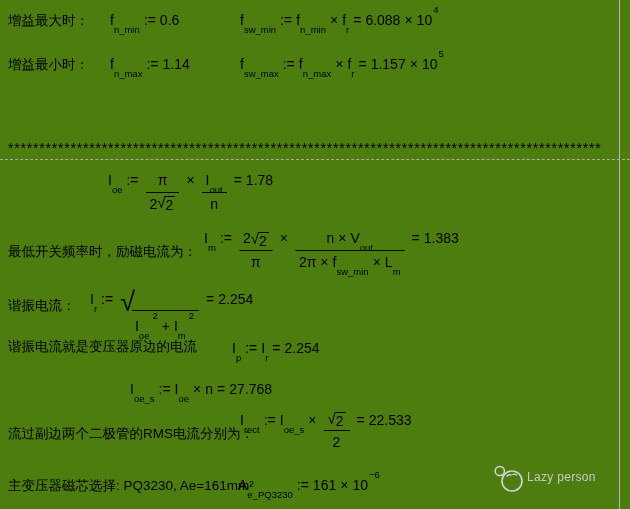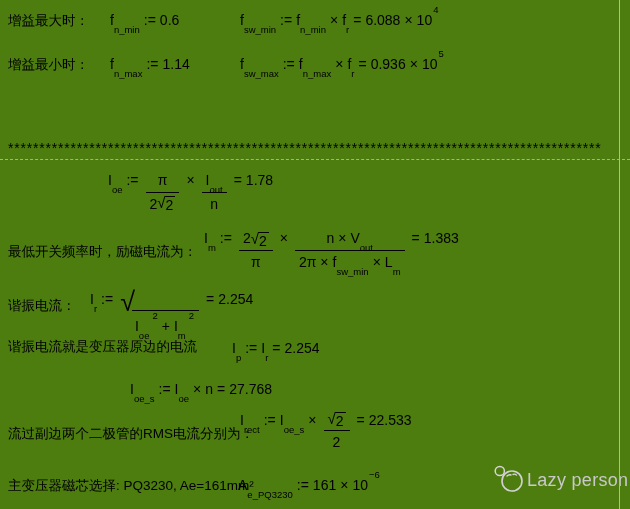--- a/index.html
+++ b/index.html
@@ -19,21 +19,21 @@
   .frac{display:inline-flex;flex-direction:column;align-items:stretch;text-align:center;margin:0 3px;}
   .fnum{display:flex;justify-content:center;align-items:flex-end;padding:0 4px 2px;}
   .fden{display:flex;justify-content:center;align-items:flex-start;border-top:1px solid #000;padding:2px 4px 0;}
   .sq{display:inline-flex;align-items:flex-start;}
   .rs{font-size:15px;line-height:15px;}
   .rb{display:inline-block;border-top:1px solid #000;line-height:14px;padding:1px 2px 0 1px;
       margin-left:-1px;margin-top:1px;}
   .sqbig{display:inline-flex;align-items:flex-start;margin:0 3px;}
   .rsbig{font-size:27px;line-height:24px;margin-right:-3px;}
   .rbbig{display:inline-flex;align-items:center;border-top:1px solid #000;padding:6px 5px 1px 3px;margin-top:20px;}
-  .watermark-text{position:absolute;font-size:18px;color:#c9c9c9;letter-spacing:0.3px;white-space:nowrap;}
+  .watermark-text{position:absolute;font-size:12px;color:#c9c9c9;letter-spacing:0.3px;white-space:nowrap;}
   .watermark-icon{position:absolute;}
 </style>
 </head>
 <body>
 
 <div class="page">
 
   <div class="lbl" style="left:8px;top:12px">增益最大时：</div>
   <div class="math" style="left:110px;top:11px">
     <span class="tok"><span>f</span><sub>n_min</sub></span>
@@ -58,21 +58,21 @@
     <span class="op">:=</span>
     <span class="tok">1.14</span>
   </div>
   <div class="math" style="left:240px;top:55px">
     <span class="tok"><span>f</span><sub>sw_max</sub></span>
     <span class="op">:=</span>
     <span class="tok"><span>f</span><sub>n_max</sub></span>
     <span class="op">×</span>
     <span class="tok"><span>f</span><sub>r</sub></span>
     <span class="op">=</span>
-    <span class="tok">0.936</span>
+    <span class="tok">1.157</span>
     <span class="op">×</span>
     <span class="tok"><span>10</span><sup>5</sup></span>
   </div>
 
 
   <div class="lbl ast" style="left:8px;top:141px">***********************************************************************************************</div>
 
   <div class="pagebreak" style="top:159px"></div>
 
   <div class="math" style="left:108px;top:171px">

